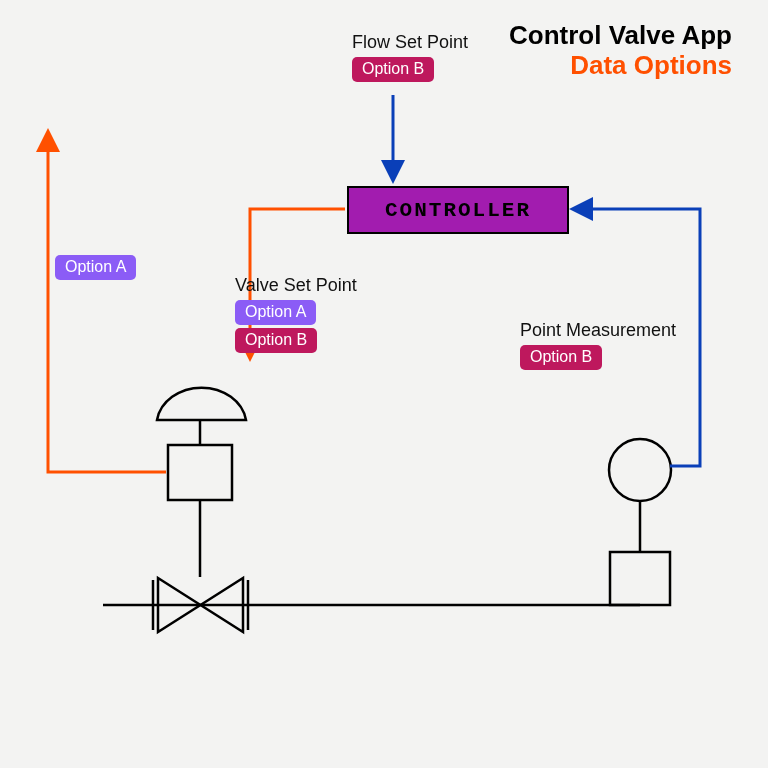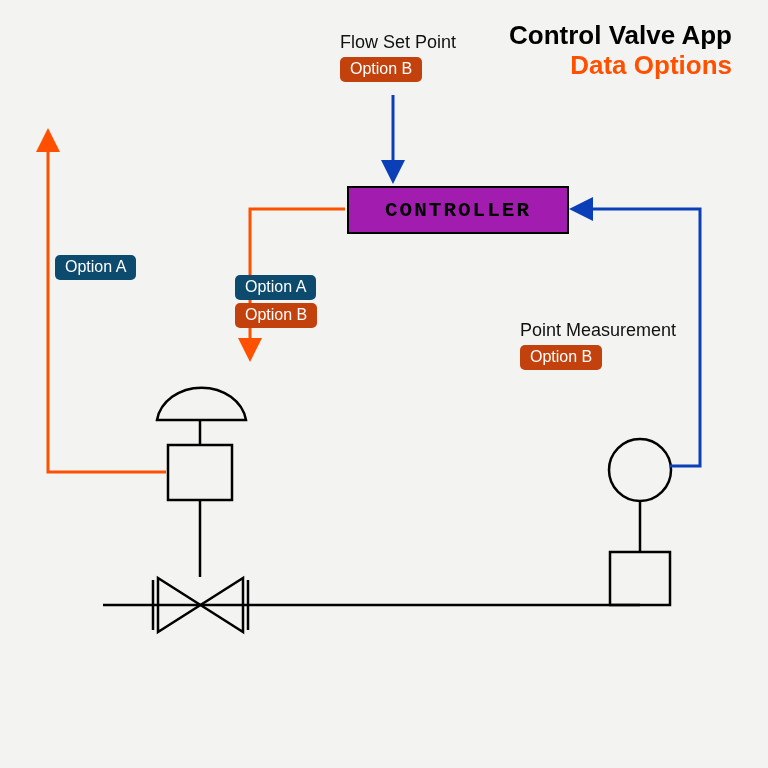--- a/index.html
+++ b/index.html
@@ -10,28 +10,28 @@
   .title2{position:absolute;right:36px;top:50px;font-size:26px;font-weight:700;color:#ff5000;text-align:right;}
 
   .mono{font-family:"Courier New",ui-monospace,monospace;font-weight:700;letter-spacing:2px;}
 
   .controller-box{position:absolute;left:347px;top:186px;width:218px;height:44px;border:2px solid #000;background:#a21caf;display:flex;align-items:center;justify-content:center;font-size:21px;}
   .cv-label{position:absolute;left:113px;top:660px;font-size:21px;}
   .fm-label{position:absolute;left:566px;top:660px;font-size:21px;}
 
   .plain{font-size:18px;color:#111;}
   .pill{display:inline-block;color:#fff;border-radius:5px;padding:2px 10px 3px 10px;font-size:16px;font-weight:500;line-height:20px;}
-  .pill.orange{background:#0c4a6e;}
-  .pill.blue  {background:#c2410c;}
+  .pill.orange{background:#8b5cf6;}
+  .pill.blue  {background:#be185d;}
 
   .grp{position:absolute;}
   .grp .plain{display:block;margin-bottom:4px;}
   .grp .pill{margin-bottom:3px;}
 
-  #flow-set   {left:340px; top:32px; }
+  #flow-set   {left:352px; top:32px; }
   #valve-pos  {left:55px;  top:255px;}
   #valve-set  {left:235px; top:275px;}
   #flow-meas  {left:520px; top:320px;}
 </style>
 </head>
 <body>
 
 <div class="stage">
 
   <div class="title1">Control Valve App</div>
@@ -84,20 +84,21 @@
   <div id="flow-set" class="grp">
     <span class="plain">Flow Set Point</span>
     <span class="pill blue">Option B</span>
   </div>
 
   <div id="valve-pos" class="grp">
     <span class="pill orange">Option A</span>
   </div>
 
   <div id="valve-set" class="grp">
+    <span class="plain">Valve Set Point</span>
     <span class="pill orange">Option A</span><br>
     <span class="pill blue">Option B</span>
   </div>
 
   <div id="flow-meas" class="grp">
     <span class="plain">Point Measurement</span>
     <span class="pill blue">Option B</span>
   </div>
 
 </div>

